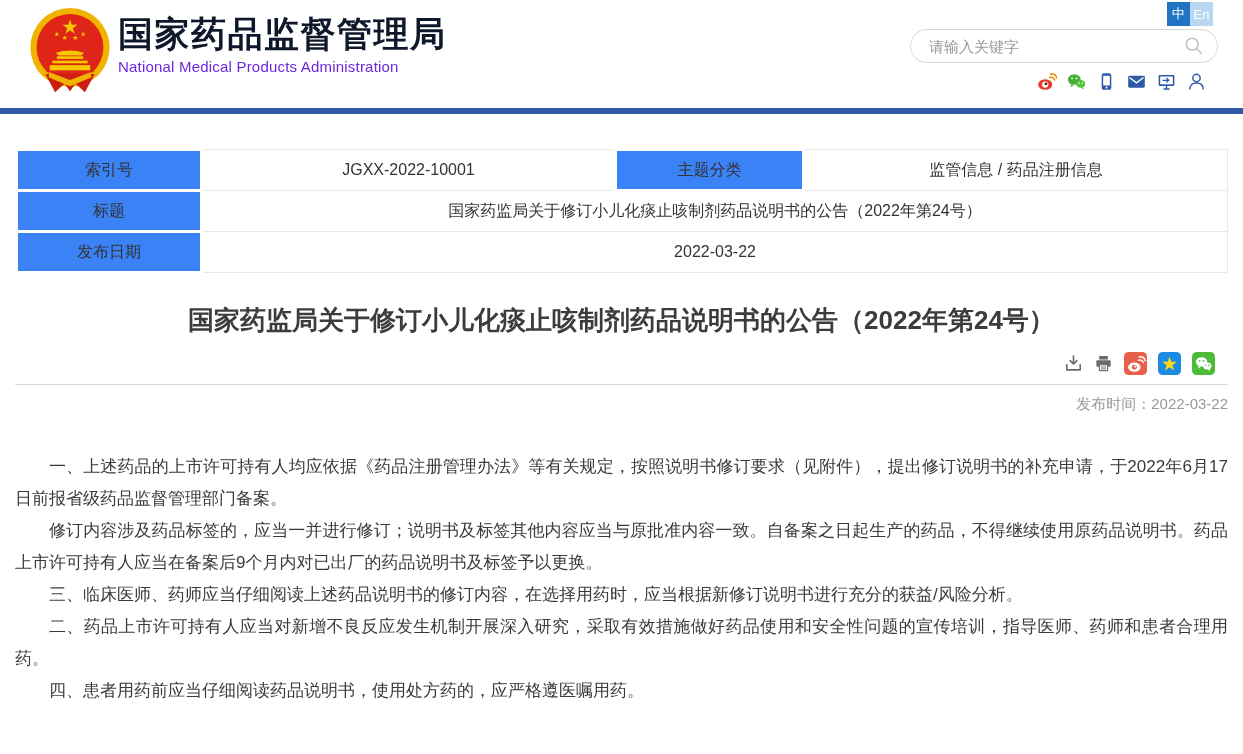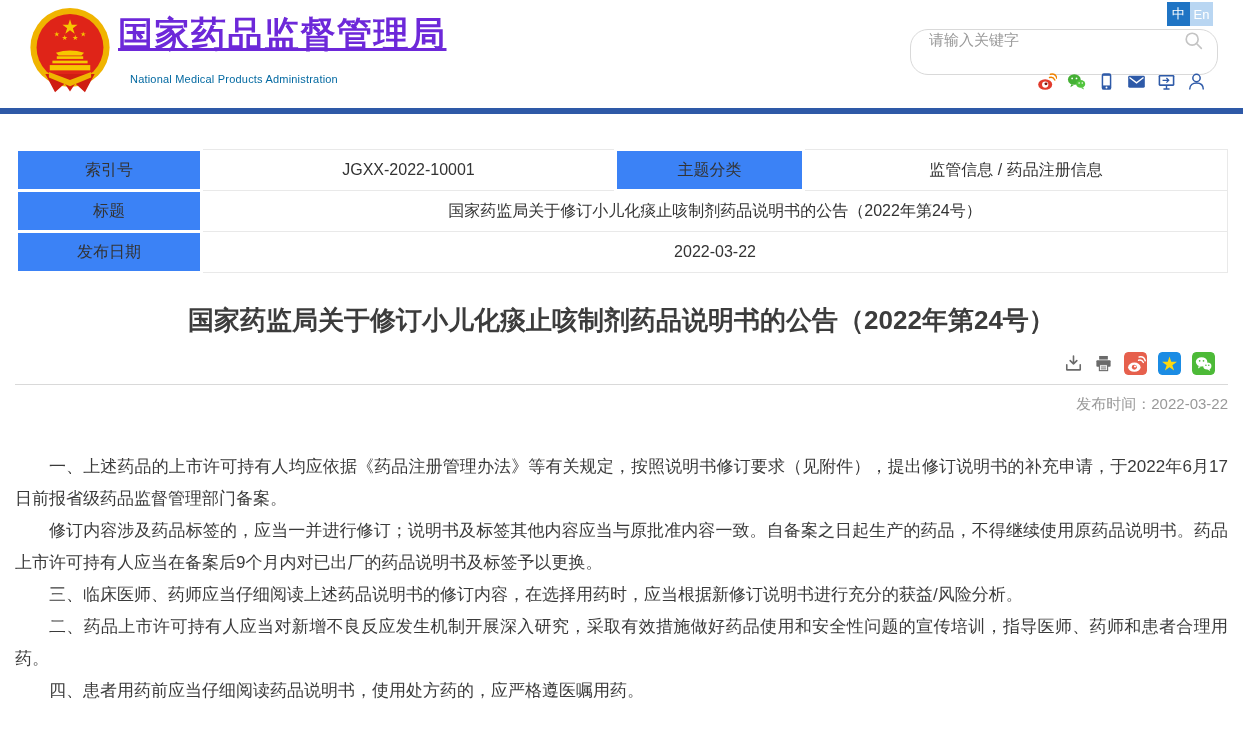--- a/index.html
+++ b/index.html
@@ -11,32 +11,32 @@
     overflow: hidden;
     background: #fff;
     font-family: "Liberation Sans", "DejaVu Sans", sans-serif;
     color: #333;
   }
 
   
   .header { position: relative; height: 100px; background: #fff; }
   .emblem { position: absolute; left: 26px; top: 7px; width: 88px; height: 88px; }
   .site-title-block { position: absolute; left: 118px; top: 12px; }
-  .site-title { margin: 0; font-size: 35px; font-weight: 700; color: #6d28d9; letter-spacing: 1.5px; line-height: 44px; text-decoration: underline; }
-  .site-subtitle { margin: 12px; font-size: 11px; color: #0369a1; line-height: 22px; letter-spacing: .2px; }
+  .site-title { margin: 0; font-size: 35px; font-weight: 700; color: #0f172a; letter-spacing: 1.5px; line-height: 44px; }
+  .site-subtitle { margin: 0; font-size: 15px; color: #6d28d9; line-height: 22px; letter-spacing: .2px; }
 
   .lang-toggle { position: absolute; top: 2px; right: 30px; display: flex; }
   .lang-btn { width: 23px; height: 24px; display: flex; align-items: center; justify-content: center;
               font-size: 13px; color: #fff; cursor: pointer; }
   .lang-zh { background: #1f74c4; }
   .lang-en { background: #b9d6f2; }
 
-  .search-box { position: absolute; top: 29px; right: 25px; width: 308px; height: 46px;
+  .search-box { position: absolute; top: 29px; right: 25px; width: 308px; height: 34px;
                 border: 1px solid #d9d9d9; border-radius: 18px; background: #fff;
-                display: flex; align-items: flex-start; padding: 0 12px 0 16px; }
+                display: flex; align-items: center; padding: 0 12px 0 16px; }
   .search-input { flex: 1; border: none; outline: none; font-size: 15px; color: #333;
                   font-family: inherit; background: transparent; }
   .search-input::placeholder { color: #999; }
   .search-btn { background: none; border: none; padding: 0; cursor: pointer; width: 22px; height: 22px; }
 
   .social-row { position: absolute; top: 71px; right: 36px; display: flex; gap: 9px; align-items: center; }
   .social-icon { width: 21px; height: 21px; cursor: pointer; display: block; }
 
   
   .blue-bar { height: 6px; background: #2e59a7; margin-top: 8px; }

